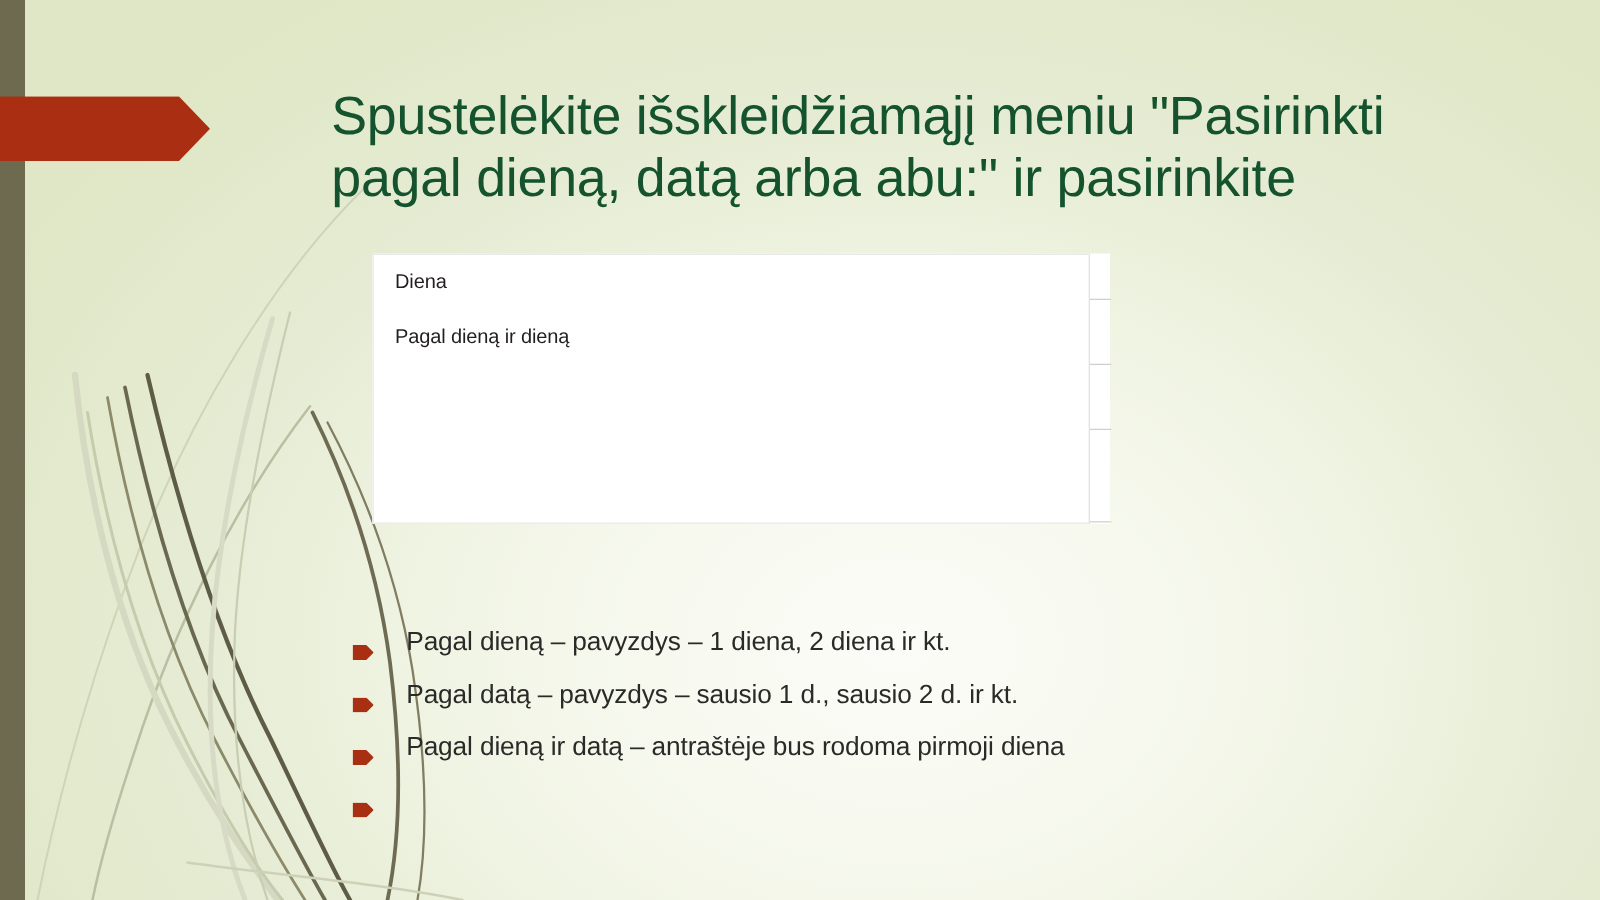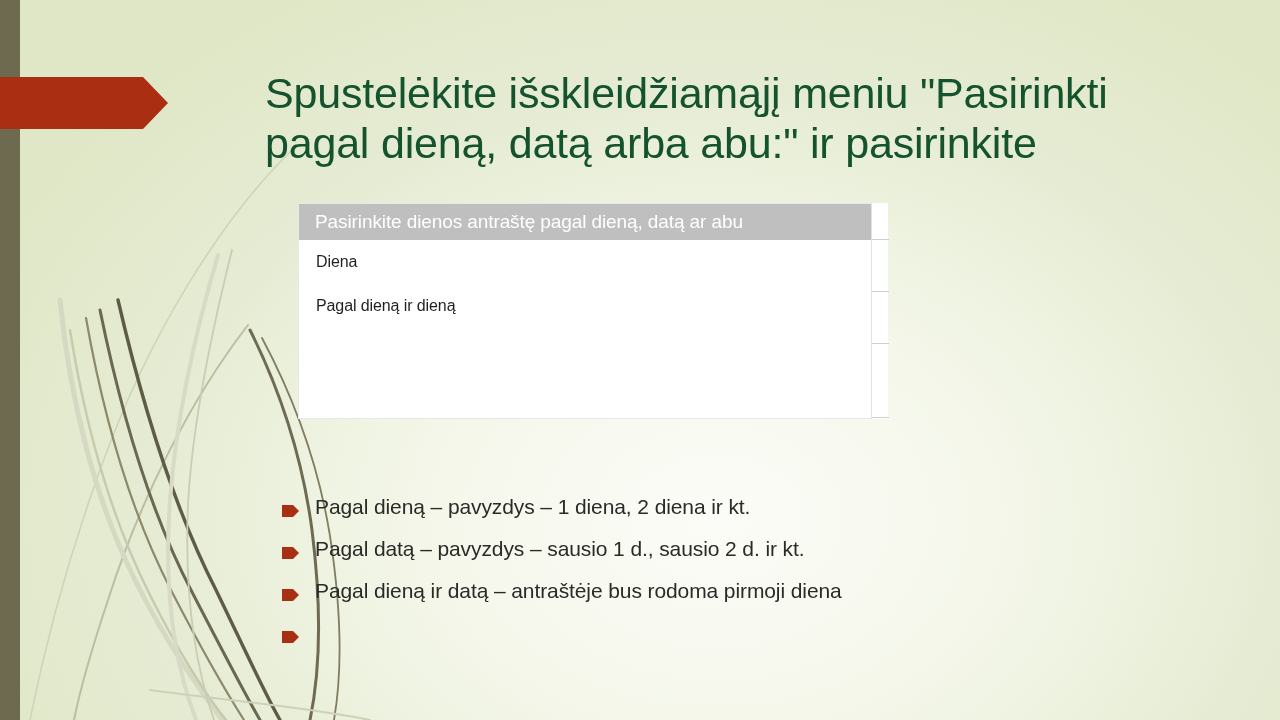--- a/index.html
+++ b/index.html
@@ -149,22 +149,23 @@
 
   
   .bullets {
     position: absolute;
     left: 282px;
     top: 486px;
     width: 940px;
   }
   .bullet-row {
     display: flex;
-    align-items: center;
+    align-items: flex-end;
     height: 42px;
+    gap: 10px;
   }
   .bullet-marker {
     flex: 0 0 auto;
     width: 17px;
     height: 12px;
     margin-top: 8px;
     margin-right: 16px;
     background: #a82f12;
     clip-path: polygon(0 0, 11px 0, 17px 50%, 11px 100%, 0 100%);
   }
@@ -200,21 +201,20 @@
     </g>
   </svg>
 
   <div class="left-band"></div>
   <div class="red-arrow"></div>
 
   <div class="title">Spustelėkite išskleidžiamąjį meniu "Pasirinkti pagal dieną, datą arba abu:" ir pasirinkite</div>
 
   <div class="dropdown-shot">
     <div class="dd-panel">
-      <div class="dd-header">Pasirinkite dienos antraštę pagal dieną, datą ar abu</div>
       <ul class="dd-list">
         <li class="dd-item">Diena</li>
         <li class="dd-item">Pagal dieną ir dieną</li>
       </ul>
     </div>
     <div class="dd-extra-col">
       <div class="tick" style="top:36px"></div>
       <div class="tick" style="top:88px"></div>
       <div class="tick" style="top:140px"></div>
       <div class="tick" style="top:214px"></div>

